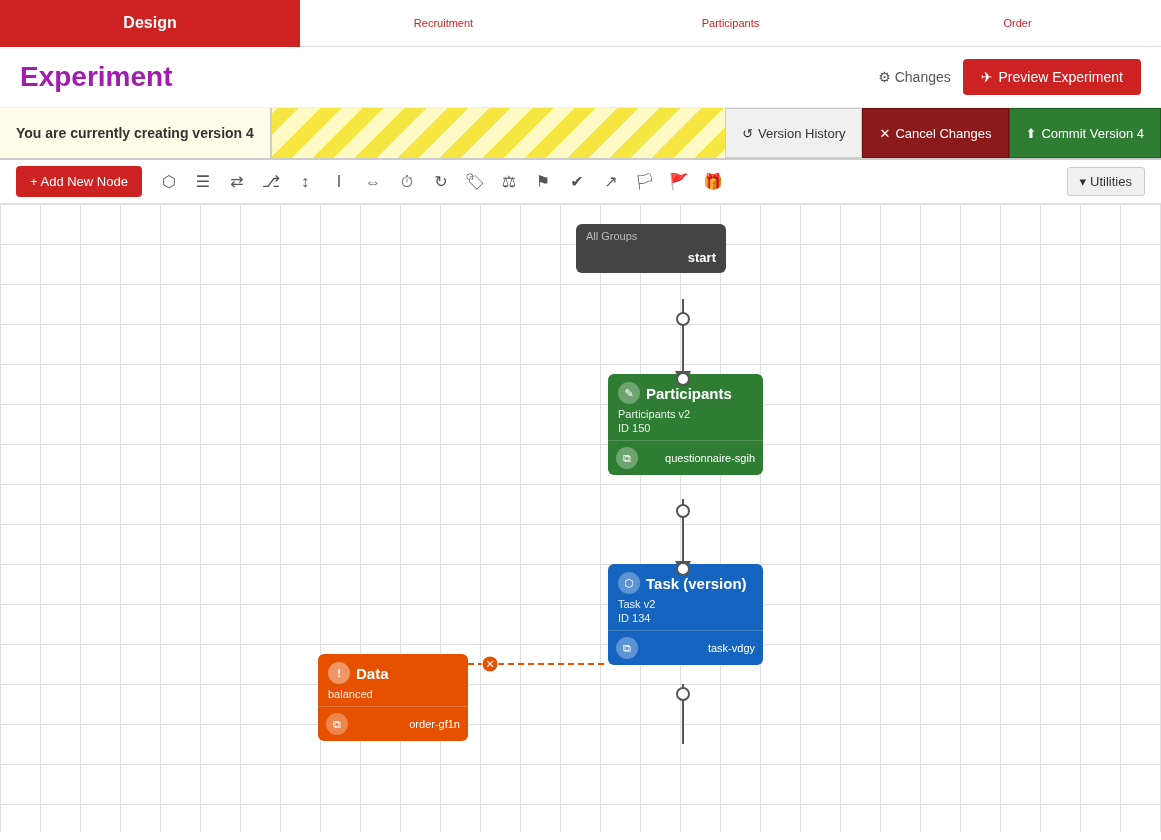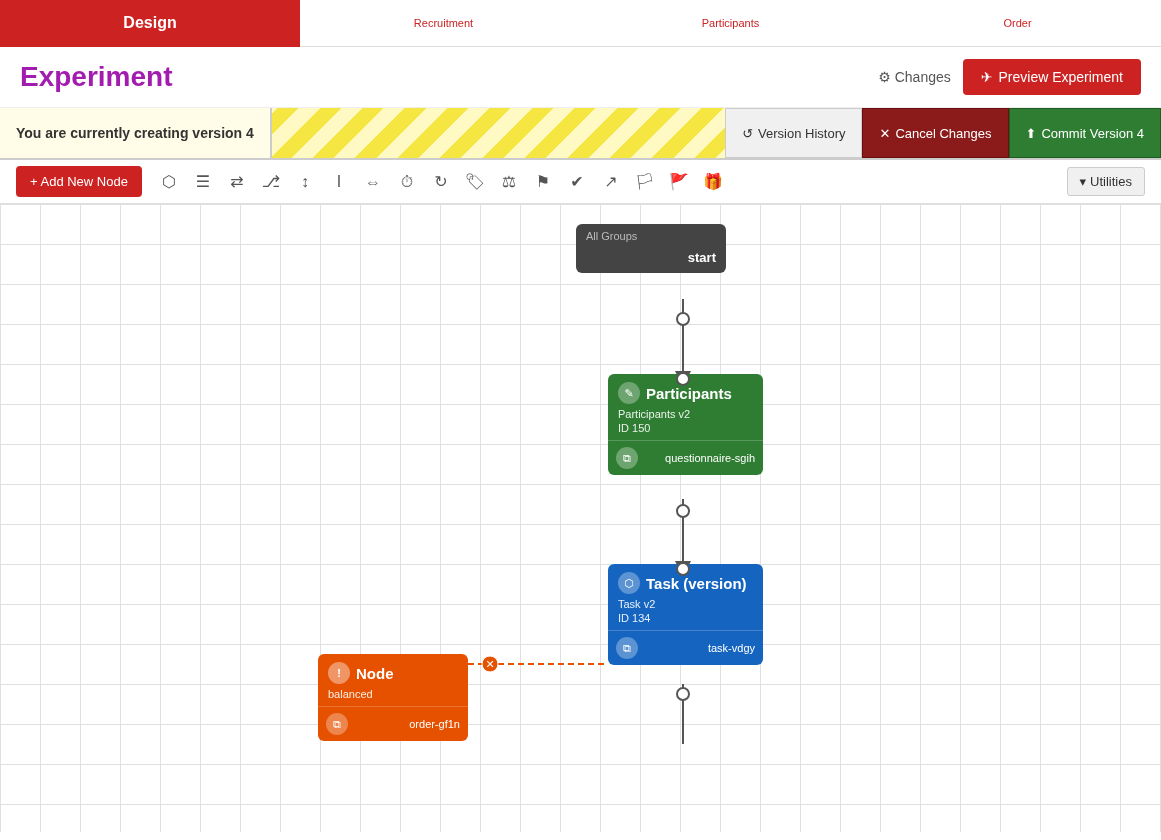--- a/index.html
+++ b/index.html
@@ -431,21 +431,21 @@
     </div>
   </div>
 
   <div class="connector-dot" style="left:676px;top:358px;"></div>
 
   <div class="connector-dot" style="left:676px;top:483px;"></div>
 
   <div class="node node-order">
     <div class="node-header-row">
       <div class="node-icon-badge" style="background:rgba(255,255,255,0.4);font-weight:bold;">!</div>
-      <span class="node-title">Node</span>
+      <span class="node-title">Data</span>
     </div>
     <div class="node-sub">balanced</div>
     <div class="node-footer">
       <div class="node-icon-badge">⧉</div>
       <span>order-gf1n</span>
     </div>
   </div>
 
 </div>
 

